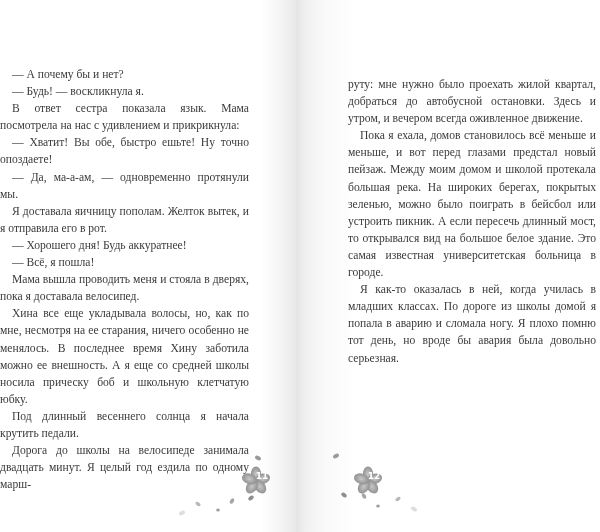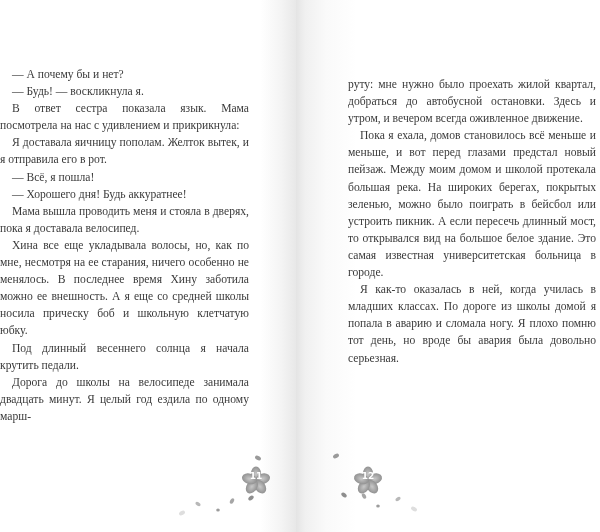--- a/index.html
+++ b/index.html
@@ -44,38 +44,40 @@
     .deco {
       position: absolute; width: 140px; height: 90px;
     }
     .page-left .deco { left: 150px; top: 448px; }
     .page-right .deco { left: 30px; top: 448px; }
     .page-num {
       position: absolute;
       font-family: "DejaVu Sans", sans-serif;
       font-size: 9px; font-weight: bold;
       color: #ffffff;
-      width: 20px; text-align: center;
+      width: 20px; text-align: center; margin-left: 6px;
     }
     .page-left .page-num { left: 96px; top: 23px; }
     .page-right .page-num { left: 32px; top: 23px; }
   </style>
 </head>
 <body>
 
 <div class="spread">
 
   <div class="page page-left">
     <div class="text-block">
       <p class="para">— А почему бы и нет?</p>
       <p class="para">— Будь! — воскликнула я.</p>
       <p class="para">В ответ сестра показала язык. Мама посмотрела на нас с удивлением и прикрикнула:</p>
+      <p class="para">— Хватит! Вы обе, быстро ешьте! Ну точно опоздаете!</p>
+      <p class="para">— Да, ма-а-ам, — одновременно протянули мы.</p>
       <p class="para">Я доставала яичницу пополам. Желток вытек, и я отправила его в рот.</p>
+      <p class="para">— Хорошего дня! Будь аккуратнее!</p>
       <p class="para">— Всё, я пошла!</p>
-      <p class="para">— Хорошего дня! Будь аккуратнее!</p>
       <p class="para">Мама вышла проводить меня и стояла в дверях, пока я доставала велосипед.</p>
       <p class="para">Хина все еще укладывала волосы, но, как по мне, несмотря на ее старания, ничего особенно не менялось. В последнее время Хину заботила можно ее внешность. А я еще со средней школы носила прическу боб и школьную клетчатую юбку.</p>
       <p class="para">Под длинный весеннего солнца я начала крутить педали.</p>
       <p class="para">Дорога до школы на велосипеде занимала двадцать минут. Я целый год ездила по одному марш-</p>
     </div>
 
     <div class="deco">
       <svg width="140" height="90" viewBox="0 0 140 90">
         <defs>
           <radialGradient id="flL" cx="50%" cy="50%" r="55%">

